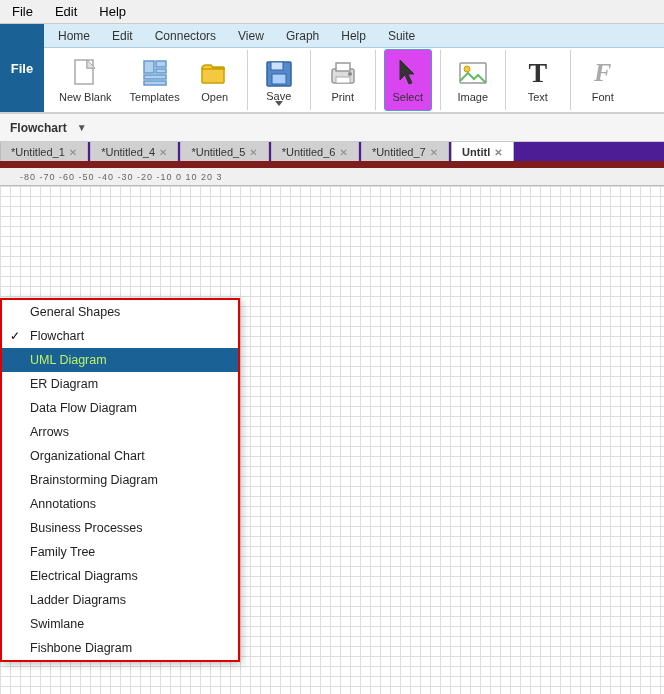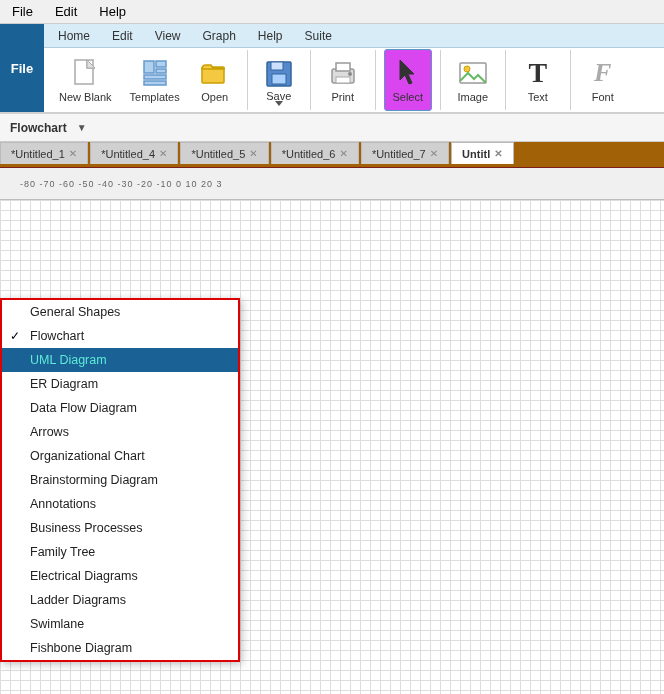--- a/index.html
+++ b/index.html
@@ -123,25 +123,25 @@
     .toolbar-expand {
       font-size: 10px;
       cursor: pointer;
       margin-left: 4px;
       color: #555;
     }
 
     
     .tabs-row {
       display: flex;
-      background: #a16207;
-      border-bottom: 1px solid #7f1d1d;
+      background: #4c1d95;
+      border-bottom: 7px solid #7f1d1d;
       overflow: hidden;
       height: 26px;
-      align-items: flex-start;
+      align-items: center;
     }
     .tab {
       padding: 4px 10px;
       font-size: 11px;
       background: #d0d0d0;
       border: 1px solid #bbb;
       border-bottom: none;
       cursor: pointer;
       color: #333;
       height: 22px;
@@ -174,38 +174,38 @@
     .dropdown-item {
       padding: 5px 20px 5px 28px;
       font-size: 12.5px;
       cursor: pointer;
       color: #222;
       display: flex;
       align-items: center;
       justify-content: space-between;
       position: relative;
     }
-    .dropdown-item.highlighted { background: #1a6196; color: #5eead4; }
+    .dropdown-item.highlighted { background: #1a6196; color: #bef264; }
     .dropdown-item.checked::before {
       content: '✓';
       position: absolute;
       left: 8px;
       font-size: 12px;
       color: #000;
     }
 
     
     .canvas-area {
       flex: 1;
       background: #ccc;
       position: relative;
       overflow: hidden;
     }
     .ruler-top {
-      height: 32px;
+      height: 18px;
       background: #f0f0f0;
       border-bottom: 1px solid #bbb;
       display: flex;
       align-items: center;
       padding-left: 20px;
       font-size: 9px;
       color: #666;
       letter-spacing: 1px;
       overflow: hidden;
     }
@@ -232,20 +232,21 @@
   <span>Edit</span>
   <span>Help</span>
 </div>
 
 <div class="ribbon">
   <div class="ribbon-file">File</div>
   <div class="ribbon-tabs">
     <div class="ribbon-tab-row">
       <div class="ribbon-tab">Home</div>
       <div class="ribbon-tab">Edit</div>
+      <div class="ribbon-tab">Connectors</div>
       <div class="ribbon-tab">View</div>
       <div class="ribbon-tab">Graph</div>
       <div class="ribbon-tab">Help</div>
       <div class="ribbon-tab">Suite</div>
     </div>
     <div class="ribbon-content">
 
       <div class="ribbon-btn">
         <div class="ribbon-icon">
           <svg width="28" height="30" viewBox="0 0 28 30">

